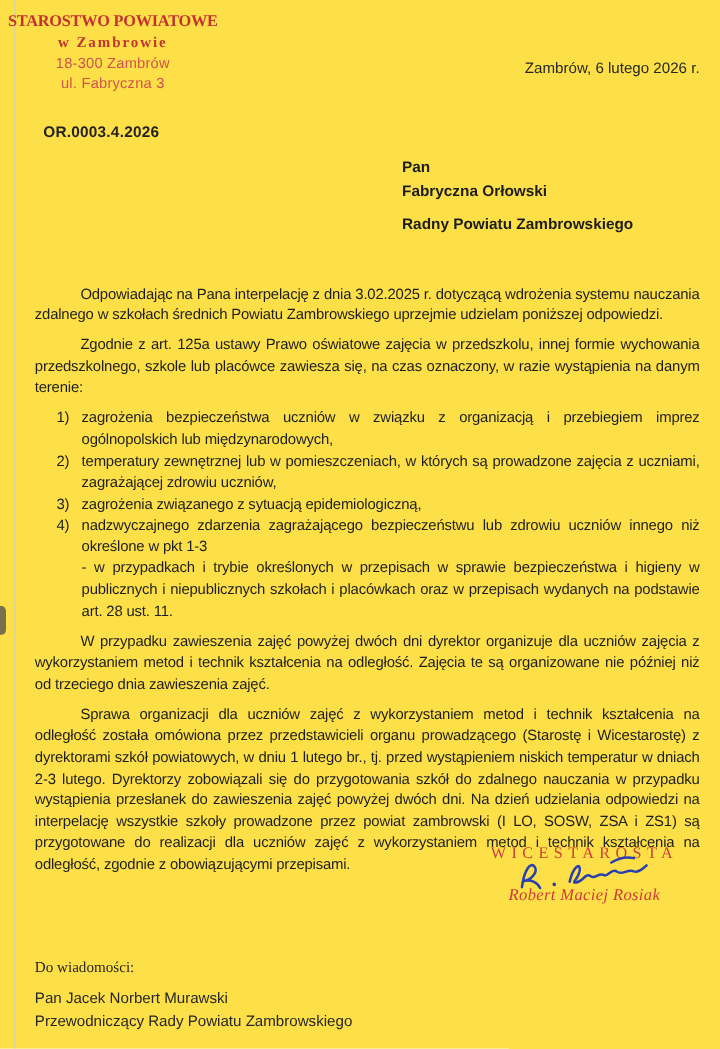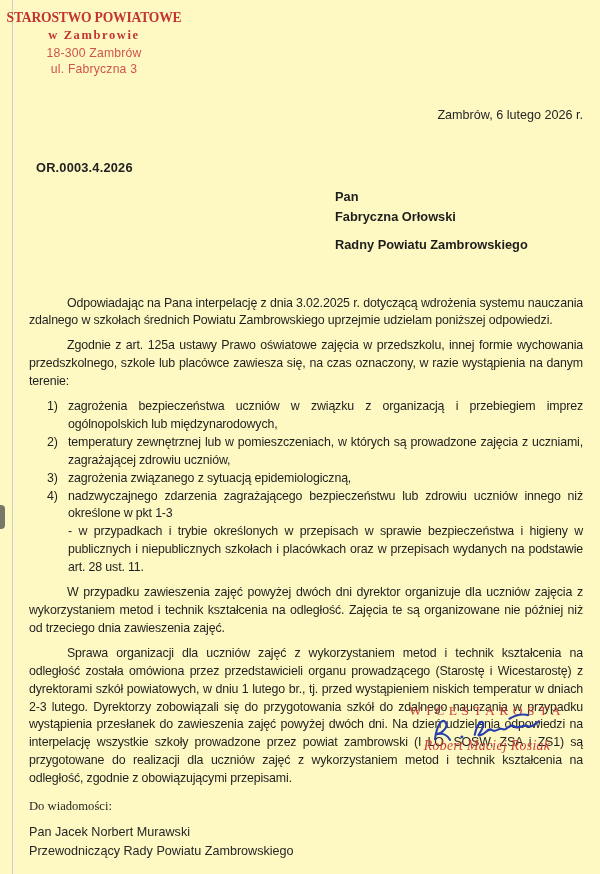--- a/index.html
+++ b/index.html
@@ -4,21 +4,21 @@
 <style>
   * { margin: 0; padding: 0; box-sizing: border-box; }
   html, body { background: #ffffff; }
   body { font-family: "Liberation Sans", "DejaVu Sans", sans-serif; }
 
   .page {
     position: relative;
     width: 600px;
     height: 874px;
     margin: 0 auto;
-    background: #fef9c3;
+    background: #fde047;
     overflow: hidden;
     color: #222;
   }
 
   
   .scan-line {
     position: absolute;
     left: 12px; top: 0; bottom: 0;
     width: 1px;
     background: #cfcfcf;
@@ -60,25 +60,24 @@
     margin-top: 2.5px;
     letter-spacing: 0.2px;
   }
 
   
   .content {
     position: absolute;
     left: 29px; right: 17px; top: 0;
   }
   .date-line {
-    padding-top: 68px;
+    padding-top: 50px;
     text-align: right;
     font-size: 12.6px;
     color: #262626;
-    margin-top: 40px;
   }
   .ref-number {
     margin-top: 38px;
     margin-left: 7px;
     font-size: 12.8px;
     letter-spacing: 0.2px;
     font-weight: bold;
   }
   .recipient {
     margin-top: 12px;

